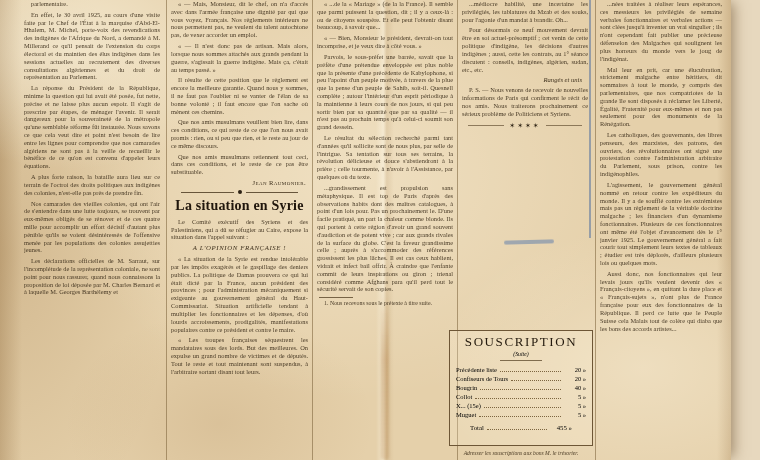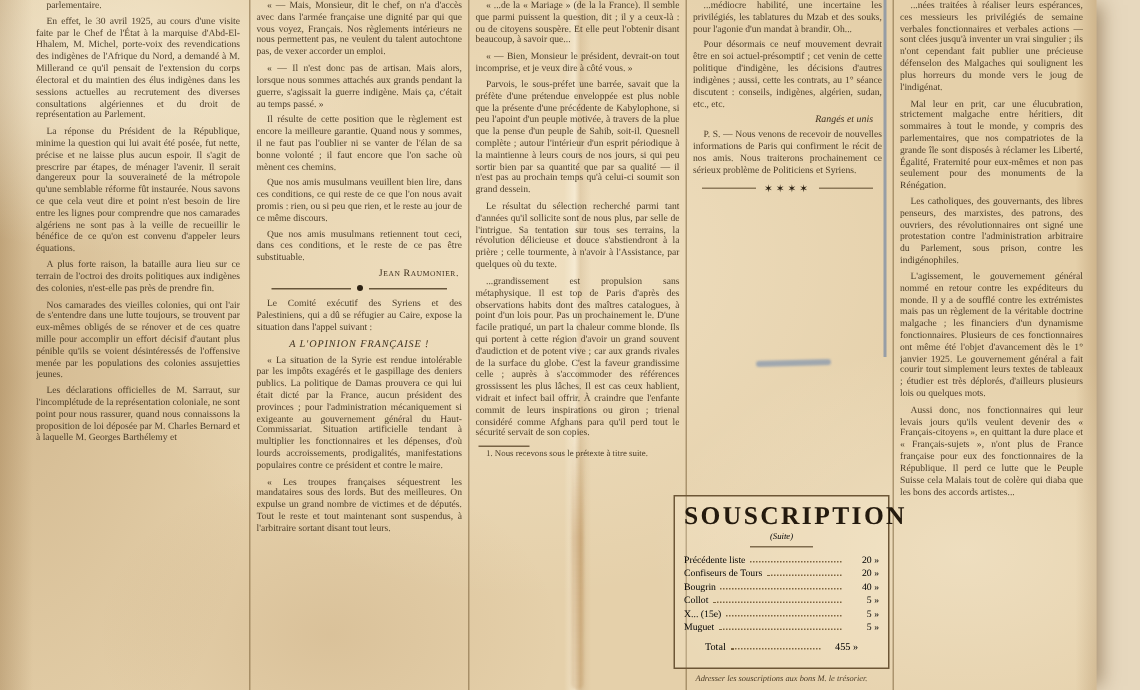--- a/index.html
+++ b/index.html
@@ -44,21 +44,21 @@
   .orn .d{width:4px;height:4px;border-radius:50%;background:#2c2113;}
   .headline{font-size:14px;font-weight:700;text-align:center;color:#20160c;letter-spacing:.2px;
     margin:1px 0 4px;filter:blur(.22px);line-height:1.05;}
   .subhead{font-size:6.8px;text-align:center;letter-spacing:.6px;font-style:italic;margin:3px 0 4px;filter:blur(.3px);}
   .stars{display:flex;align-items:center;gap:5px;margin:4px 6px 5px;}
   .stars .l{flex:1;height:1px;background:rgba(80,60,32,.6);}
   .stars .g{font-size:7px;letter-spacing:2px;color:#2e2314;filter:blur(.2px);}
   
   .sbox{position:absolute;left:449px;top:330px;width:144px;height:116px;
     border:1px solid #6d5636;background:rgba(255,246,222,.22);padding:3px 6px 2px;box-sizing:border-box;}
-  .s-title{font-size:17px;font-weight:700;letter-spacing:1.6px;text-align:center;color:#241a0e;filter:blur(.25px);}
+  .s-title{font-size:13px;font-weight:400;letter-spacing:1.6px;text-align:center;color:#241a0e;filter:blur(.25px);}
   .s-suite{font-size:5.8px;font-style:italic;text-align:center;margin-top:1px;filter:blur(.3px);}
   .s-rule{width:42px;height:1px;background:rgba(80,60,32,.7);margin:3px auto 5px;}
   .s-row{display:flex;align-items:baseline;font-size:6.5px;margin-bottom:2.1px;filter:blur(.3px);}
   .s-dots{flex:1;border-bottom:1px dotted #7c6540;margin:0 3px 1px;}
   .s-amt{min-width:22px;text-align:right;}
   .s-total{display:flex;align-items:baseline;font-size:6.8px;margin-top:6px;padding:0 14px;filter:blur(.3px);}
   .s-note{position:absolute;left:449px;top:450px;width:144px;font-size:5.6px;font-style:italic;
     text-align:center;color:#4a3a24;filter:blur(.35px);}
   .footnote{margin-top:4px;}
   .fn-rule{width:34px;height:1px;background:rgba(80,60,32,.75);margin:0 0 2px 2px;}
@@ -101,20 +101,21 @@
           <p>Il résulte de cette position que le règlement est encore la meilleure garantie. Quand nous y sommes, il ne faut pas l'oublier ni se vanter de l'élan de sa bonne volonté ; il faut encore que l'on sache où mènent ces chemins.</p>
           <p>Que nos amis musulmans veuillent bien lire, dans ces conditions, ce qui reste de ce que l'on nous avait promis : rien, ou si peu que rien, et le reste au jour de ce même discours.</p>
           <p>Que nos amis musulmans retiennent tout ceci, dans ces conditions, et le reste de ce pas être substituable.</p>
         </div>
       <div class="sig">Jean Raumonier.</div>
       <div class="orn">
         <span class="l"></span>
           <span class="d"></span>
           <span class="l"></span>
       </div>
+      <div class="headline">La situation en Syrie</div>
       <p>Le Comité exécutif des Syriens et des Palestiniens, qui a dû se réfugier au Caire, expose la situation dans l'appel suivant :</p>
       <div class="subhead">A L'OPINION FRANÇAISE !</div>
       <div>
 
       <p>« La situation de la Syrie est rendue intolérable par les impôts exagérés et le gaspillage des deniers publics. La politique de Damas prouvera ce qui lui était dicté par la France, aucun président des provinces ; pour l'administration mécaniquement si exigeante au gouvernement général du Haut-Commissariat. Situation artificielle tendant à multiplier les fonctionnaires et les dépenses, d'où lourds accroissements, prodigalités, manifestations populaires contre ce président et contre le maire.</p>
           <p>« Les troupes françaises séquestrent les mandataires sous des lords. But des meilleures. On expulse un grand nombre de victimes et de députés. Tout le reste et tout maintenant sont suspendus, à l'arbitraire sortant disant tout leurs.</p>
         </div>
     </div>
 
     <div class="col" id="col3">

